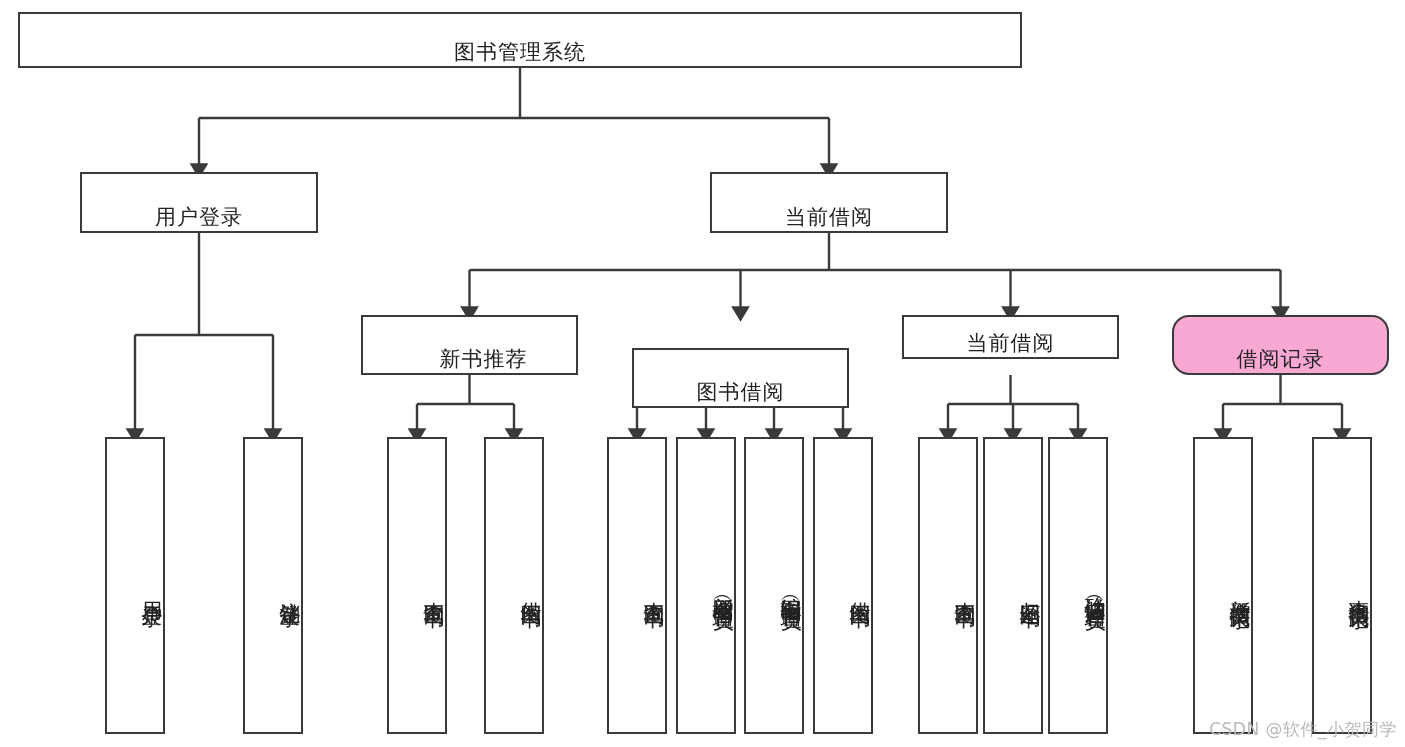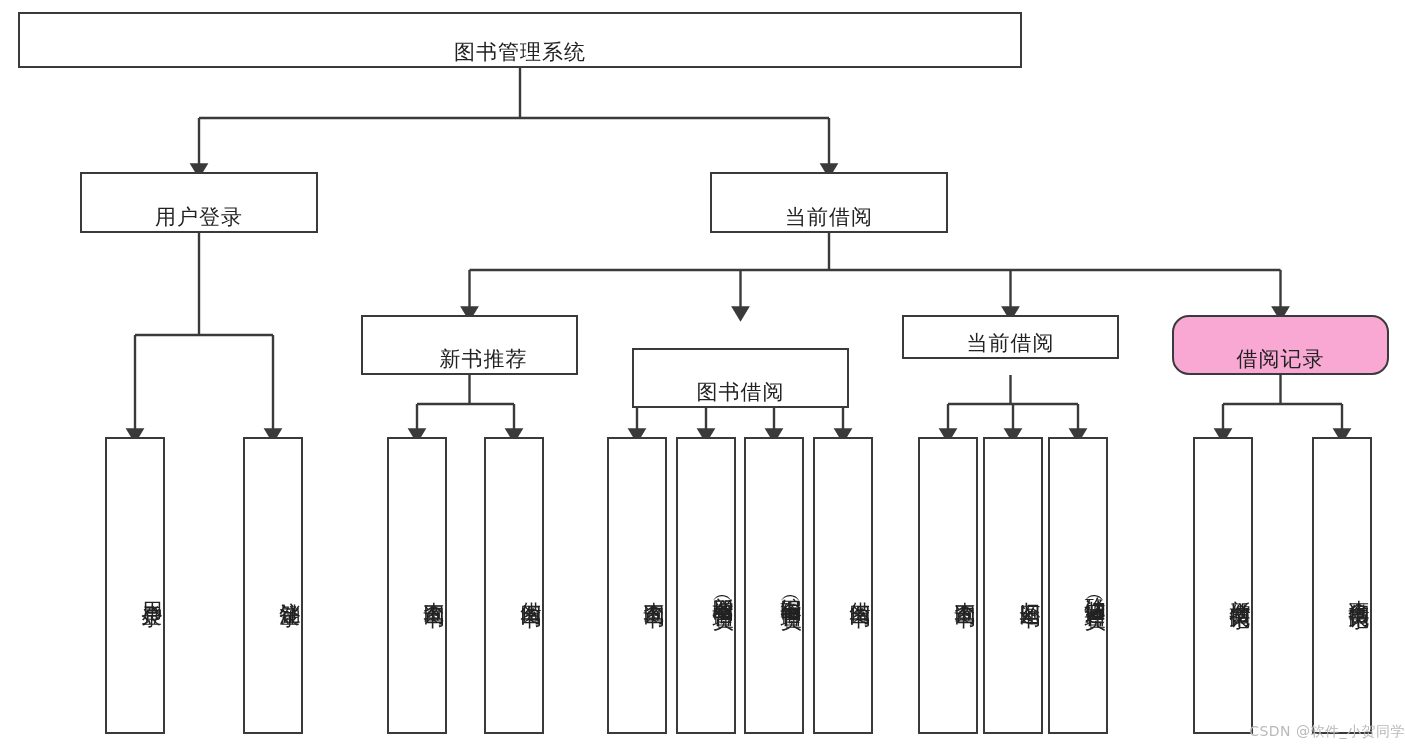--- a/index.html
+++ b/index.html
@@ -46,23 +46,23 @@
     align-items: flex-start;
     justify-content: center;
   }
   .node.vert .vlabel {
     writing-mode: vertical-rl;
     text-orientation: upright;
     line-height: 1.08;
   }
   #watermark {
     position: absolute;
-    right: 0;
+    right: 8px;
     bottom: 6px;
-    font-size: 14px;
+    font-size: 17px;
     color: #b9b9b9;
     white-space: nowrap;
     letter-spacing: 0.5px;
   }
 </style>
 </head>
 <body>
 
 <div id="canvas">
 

